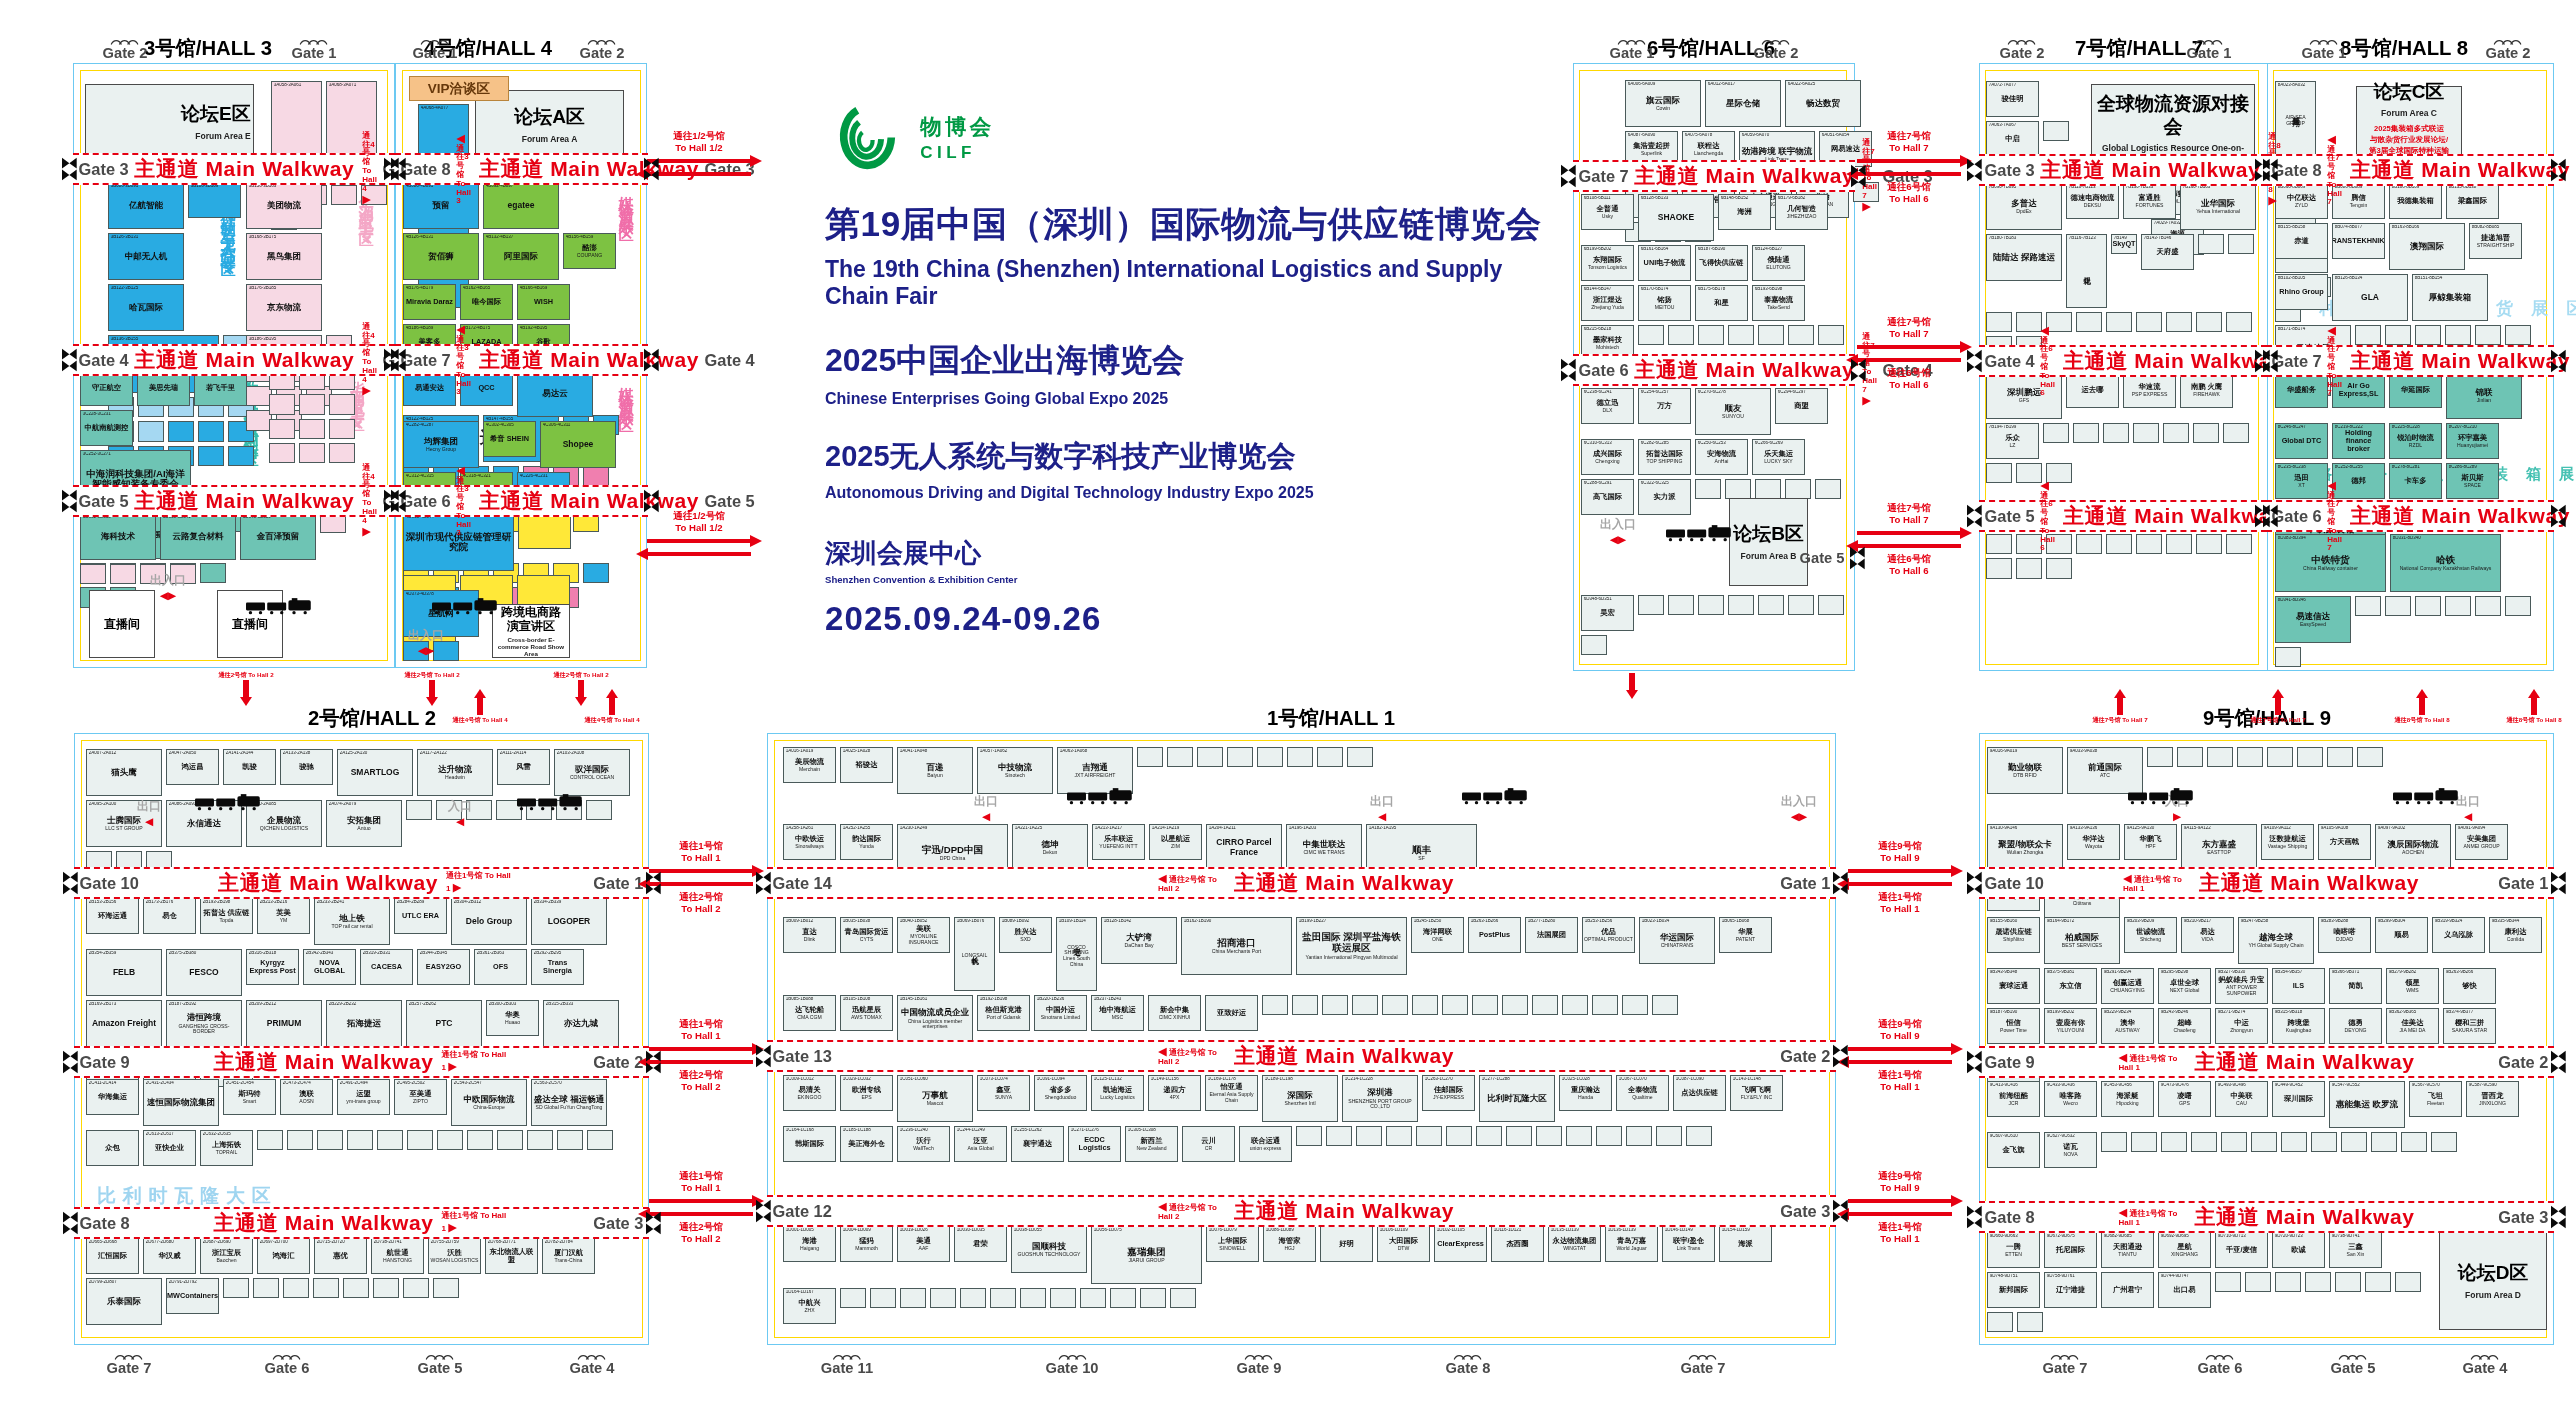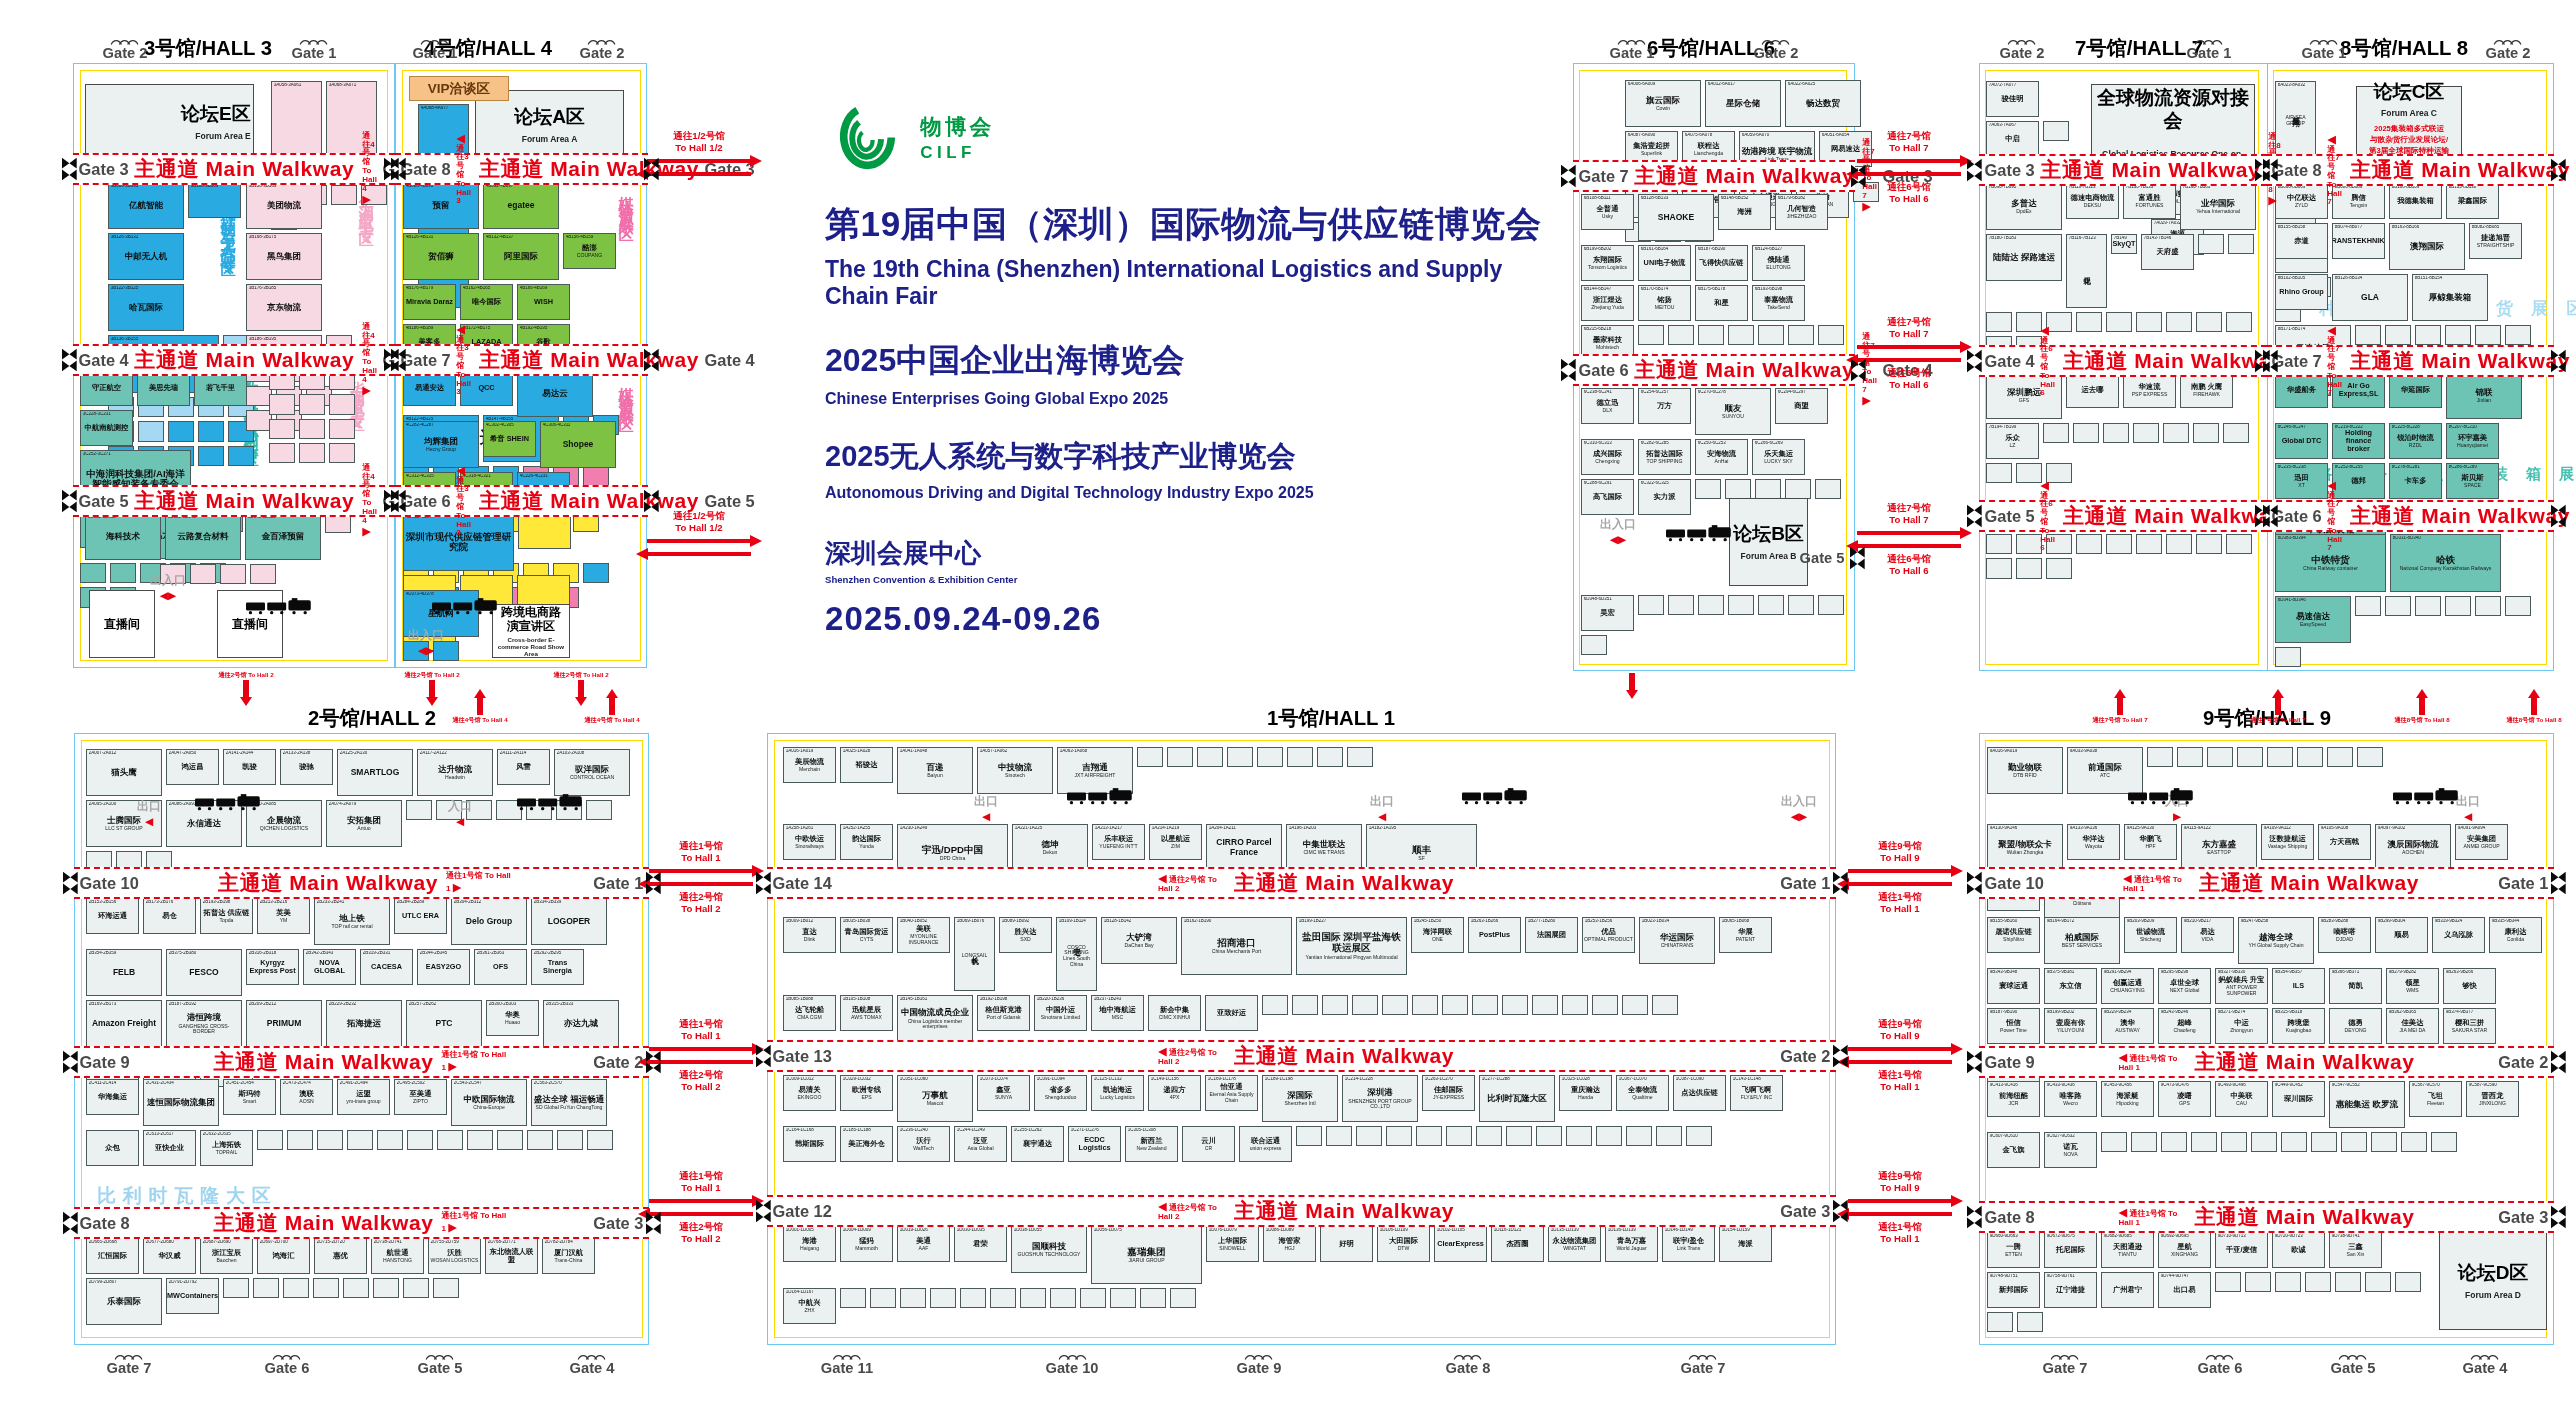--- a/index.html
+++ b/index.html
@@ -481,21 +481,21 @@
       <div class="booth bs-s bk-p"></div>
       <div class="booth bs-s bk-p"></div>
       <div class="booth bs-s bk-p"></div>
       <div class="booth bs-s bk-p"></div>
       <div class="booth bs-s bk-p"></div>
       <div class="booth bs-s bk-p"></div>
       <div class="booth bs-s bk-p"></div>
       <div class="booth bs-s bk-p"></div>
       <div class="booth bs-s bk-p"></div>
     </div>
-    <div class="band" style="left: 80px; top: 513px; width: 276px; height: 45px; justify-content: center;">
+    <div class="band" style="left: 80px; top: 513px; width: 276px; height: 45px;">
       <div class="booth bs-l bk-t">
         <div class="b-code">3D332-3D335</div>
         <div class="b-name">海科技术</div>
       </div>
       <div class="booth bs-l bk-t">
         <div class="b-code">3D338-3D341</div>
         <div class="b-name">云路复合材料</div>
       </div>
       <div class="booth bs-l bk-t">
         <div class="b-code">3D345-3D350</div>
@@ -1125,21 +1125,21 @@
         </g>
       </svg></div>
     <div class="bow" style="left: 2551px; top: 504px;"><svg viewBox="0 0 30 46" width="14.7" height="24">
         <g fill="#0a0a0a">
           <polygon points="0,0 15,11 0,22"></polygon>
           <polygon points="30,0 15,11 30,22"></polygon>
           <polygon points="0,24 15,35 0,46"></polygon>
           <polygon points="30,24 15,35 30,46"></polygon>
         </g>
       </svg></div>
-    <div class="zone z-forum" style="left: 2091px; top: 84px; width: 164px; height: 88px; justify-content: space-between;">
+    <div class="zone z-forum" style="left: 2091px; top: 84px; width: 164px; height: 88px;">
       <div class="z-t">全球物流资源对接会</div>
       <div class="z-s">Global Logistics Resource One-on-One Meeting</div>
     </div>
     <div class="zone z-forum" style="left: 2356px; top: 86px; width: 106px; height: 76px;">
       <div class="z-t">论坛C区</div>
       <div class="z-s">Forum Area C</div>
       <div class="z-red">2025集装箱多式联运<br>与散杂货行业发展论坛/<br>第3届全球国际特种运输<br>行业发展论坛</div>
     </div>
     <div class="wmark" style="left: 2284px; top: 297px; color: rgb(167, 220, 242); font-size: 17px;">特 种 物 流   散 杂 货 展 区</div>
     <div class="wmark" style="left: 2284px; top: 464px; color: rgb(69, 193, 178); font-size: 15.2px;">铁 路 、公 路 、集 装 箱 展 区</div>

